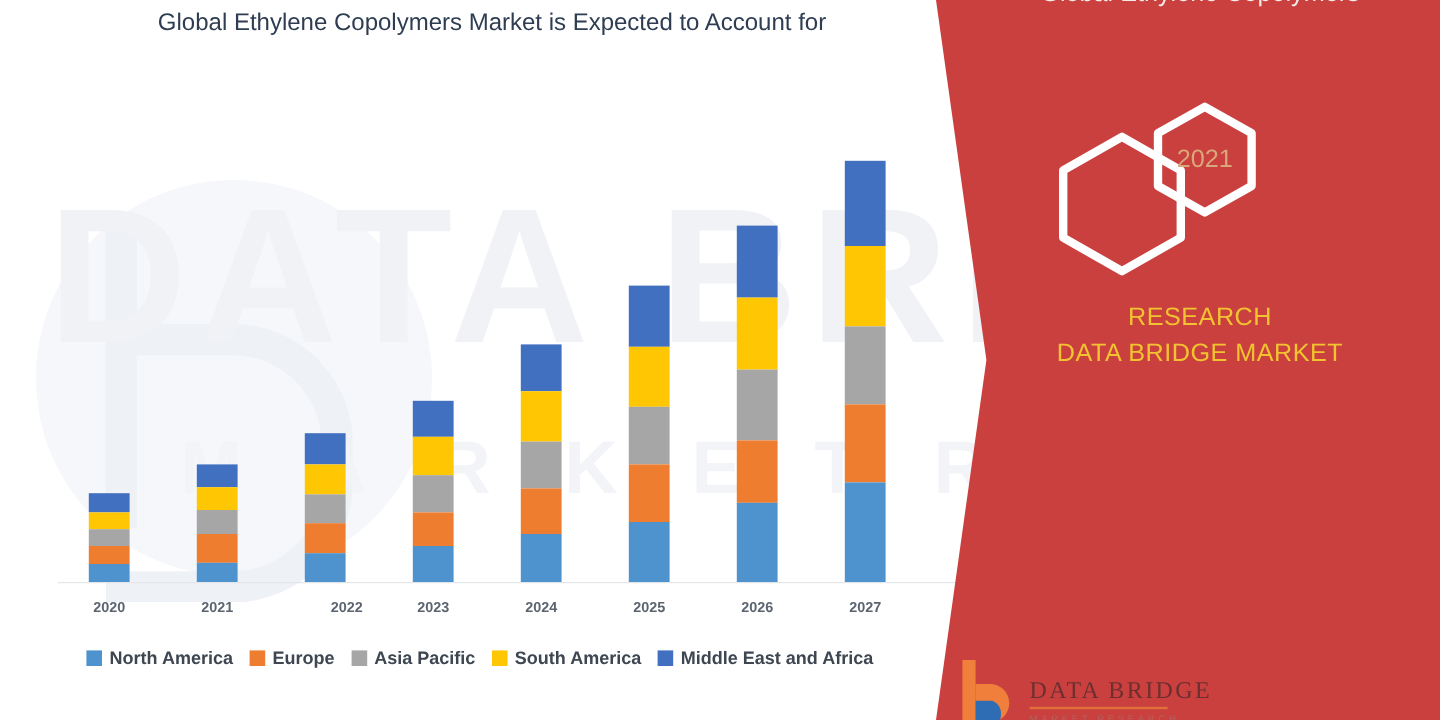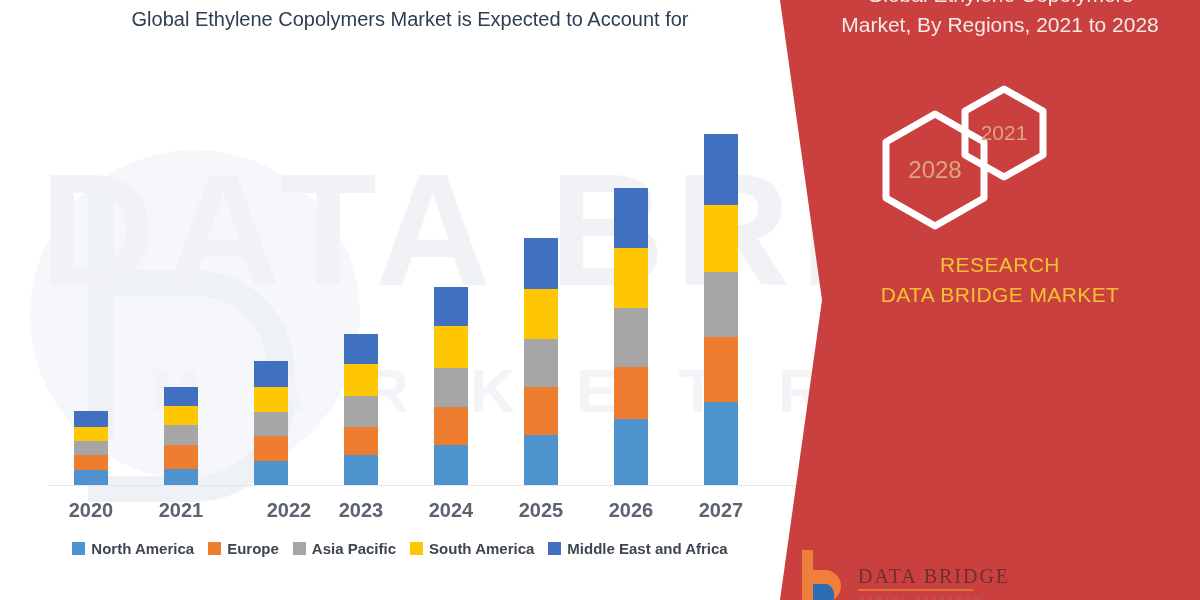--- a/index.html
+++ b/index.html
@@ -63,21 +63,21 @@
   .seg{ width:100%; }
   #bars{
     position:absolute; left:0; top:0; width:820px; height:485px;
   }
 
   #xlabels{
     position:absolute; left:0; top:499px; width:820px; height:26px;
   }
   .xlab{
     position:absolute; width:90px; text-align:center;
-    font-size:20px; font-weight:700; color:#5b6470;
+    font-size:12px; font-weight:700; color:#5b6470;
   }
 
   
   #legend{
     position:absolute; left:0; top:540px; width:800px;
     display:flex; justify-content:center; align-items:center;
     gap:14px; flex-wrap:nowrap;
   }
   .leg-item{ display:flex; align-items:center; gap:6px; }
   .leg-swatch{ width:13px; height:13px; display:block; }
@@ -232,28 +232,26 @@
       <div class="leg-item">
         <span class="leg-swatch" style="background: rgb(66, 112, 192);"></span>
         <span class="leg-text">Middle East and Africa</span>
       </div>
     </div>
 </div>
 
 <div id="redpanel">
   <div id="red-title">
     <div>Global Ethylene Copolymers</div>
-    <div>Market, By Regions, 2021 to 2028</div>
   </div>
 
   <div id="hexwrap">
     <svg id="hex-2028" class="hex" viewBox="0 0 110 120">
       <polygon points="55,4 104,32 104,88 55,116 6,88 6,32" fill="none" stroke="#ffffff" stroke-width="7" stroke-linejoin="round"></polygon>
     </svg>
-    <span style="position:absolute;left:5px;top:25px;width:110px;height:120px;display:flex;align-items:center;justify-content:center;color:#d9a87a;font-size:24px;">2028</span>
 
     <svg id="hex-2021" class="hex" viewBox="0 0 88 96">
       <polygon points="44,4 83,26 83,70 44,92 5,70 5,26" fill="none" stroke="#ffffff" stroke-width="7" stroke-linejoin="round"></polygon>
     </svg>
     <span style="position:absolute;left:85px;top:0;width:88px;height:96px;display:flex;align-items:center;justify-content:center;color:#d9a87a;font-size:21px;">2021</span>
   </div>
 
   <div id="brand">
     <div>RESEARCH</div>
     <div>DATA BRIDGE MARKET</div>

